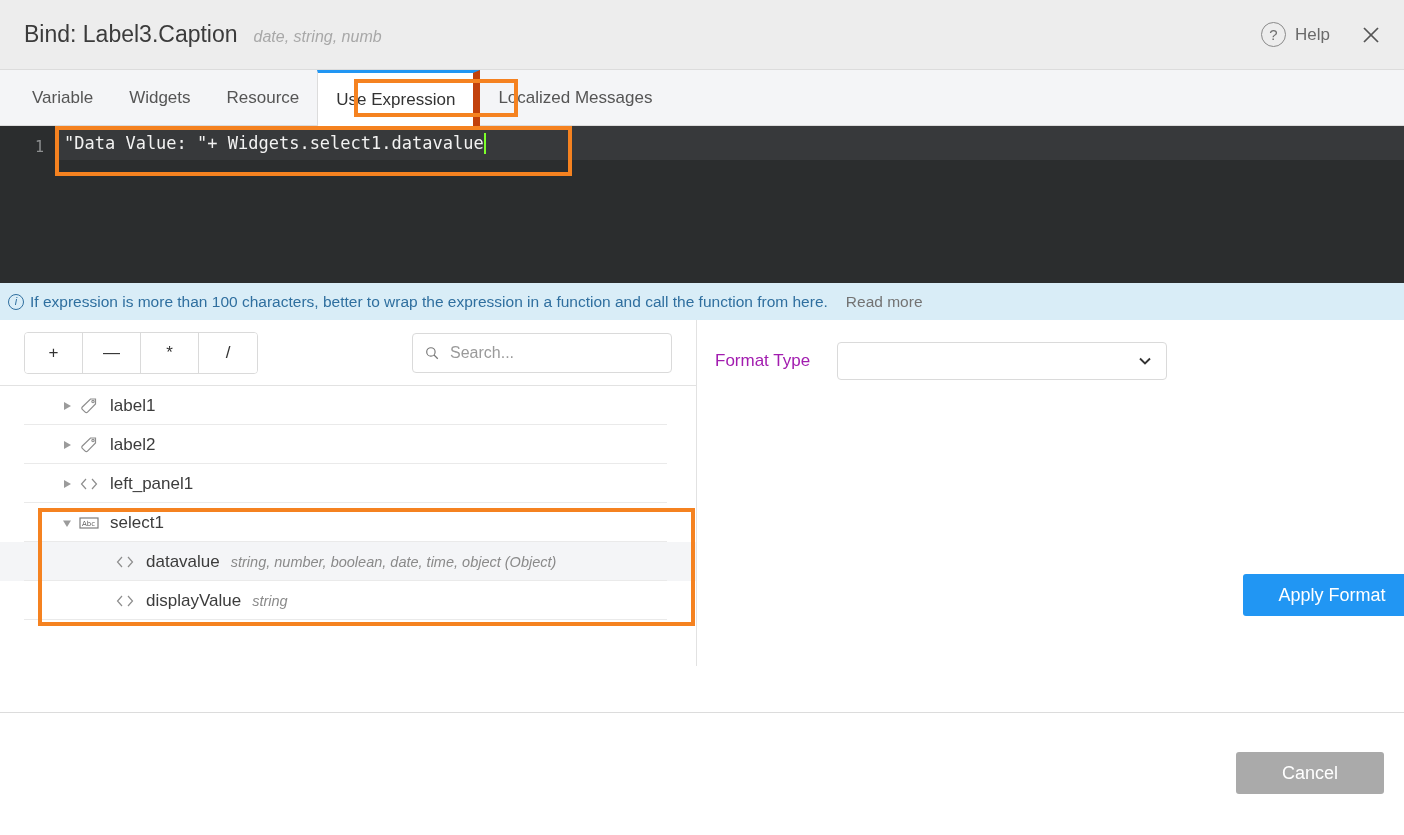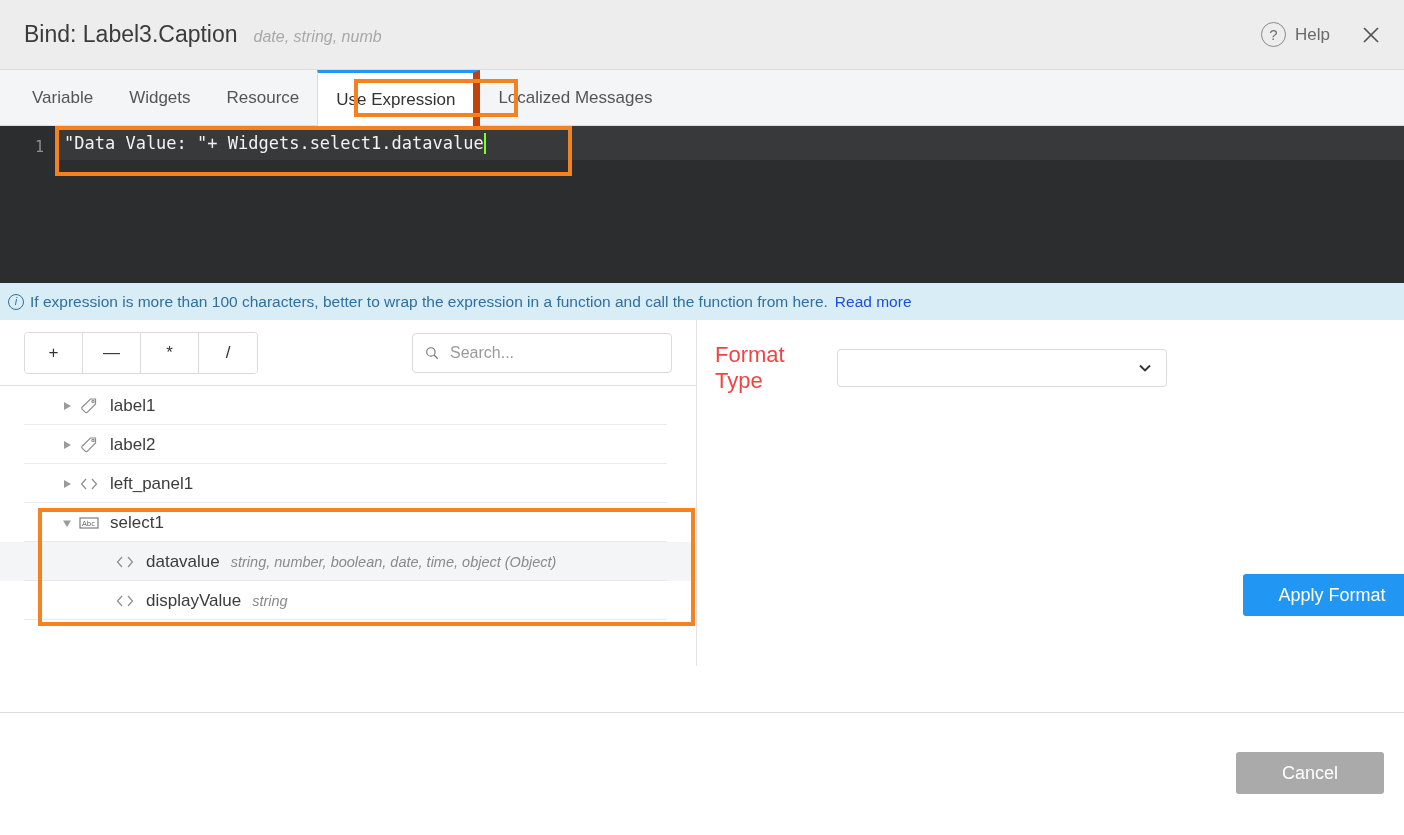--- a/index.html
+++ b/index.html
@@ -187,22 +187,22 @@
     width: 16px; height: 16px;
     border: 1.3px solid #2f6f9f;
     border-radius: 50%;
     display: inline-flex; align-items: center; justify-content: center;
     font-size: 11px; font-style: italic;
     margin-right: 6px;
     box-sizing: border-box;
     line-height: 1;
   }
   .info-link {
-    color: #1d4ed8;
-    margin-left: 7px;
+    color: #737373;
+    margin-left: 18px;
     cursor: pointer;
   }
 
   
   .body-split {
     display: flex;
     height: 346px;
     box-sizing: border-box;
     position: relative;
   }
@@ -332,22 +332,22 @@
     z-index: 6;
   }
 
   
   .format-row {
     display: flex;
     align-items: center;
     padding: 22px 0 0 18px;
   }
   .format-label {
-    font-size: 22px;
-    color: #ef4444;
+    font-size: 17px;
+    color: #a21caf;
     width: 122px;
   }
   .format-select {
     width: 330px;
     height: 38px;
     border: 1px solid #dadada;
     border-radius: 4px;
     background: #fff;
     display: flex;
     align-items: center;

